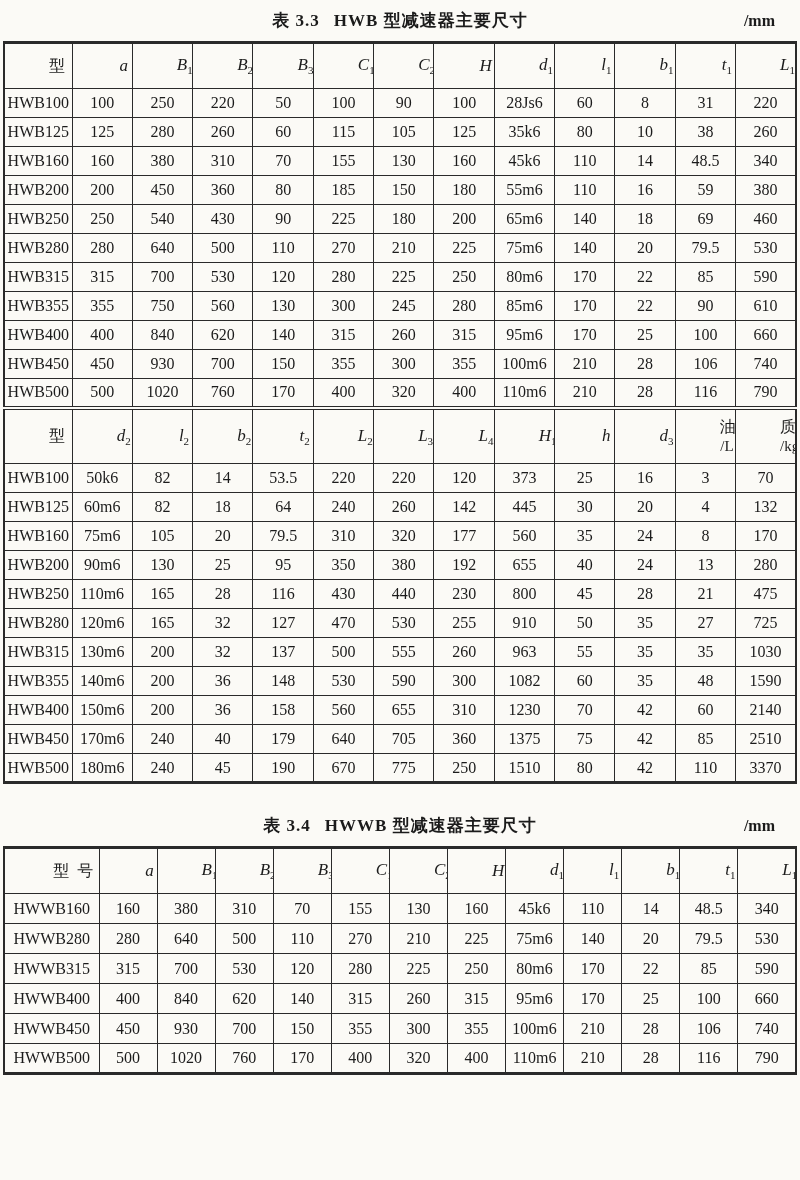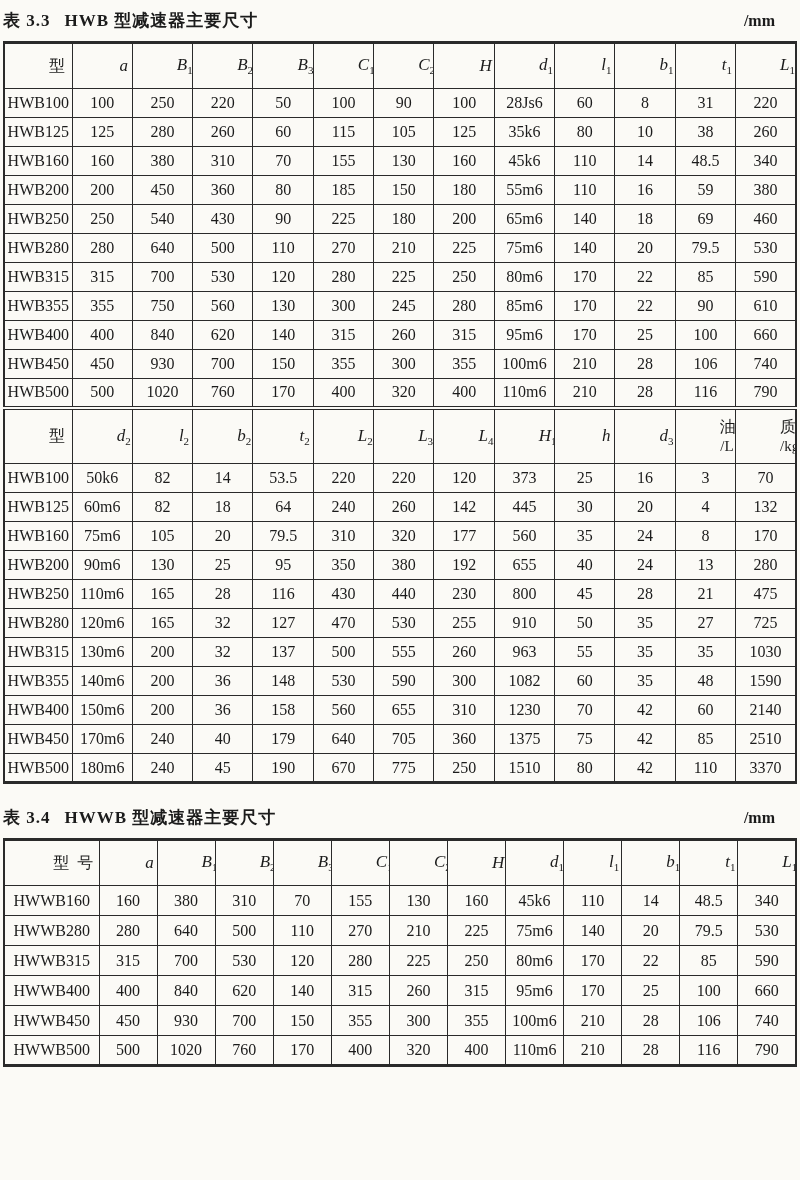--- a/index.html
+++ b/index.html
@@ -15,33 +15,34 @@
     font-family:"Liberation Serif","DejaVu Serif",serif;
   }
   .page{width:800px;height:1180px;padding:0 3px;}
 
   
   .caption{
     position:relative;
     height:24px;
     margin-top:9px;
     margin-bottom:8px;
+    text-align:center;
     font-size:17px;
     line-height:24px;
   }
   .cap-center{font-weight:bold;letter-spacing:1px;}
   .cap-label{margin-right:14px;font-weight:bold;}
   .cap-unit{
     position:absolute;
     right:22px;top:0;
     font-weight:bold;
     font-size:16px;
     letter-spacing:0;
   }
-  .block-2{margin-top:22px;}
+  .block-2{margin-top:30px;}
 
   
   table{
     width:100%;
     border-collapse:collapse;
     table-layout:fixed;
     border:2px solid var(--grid);
     border-top-width:3px;
     border-bottom-width:3px;
     background:transparent;

